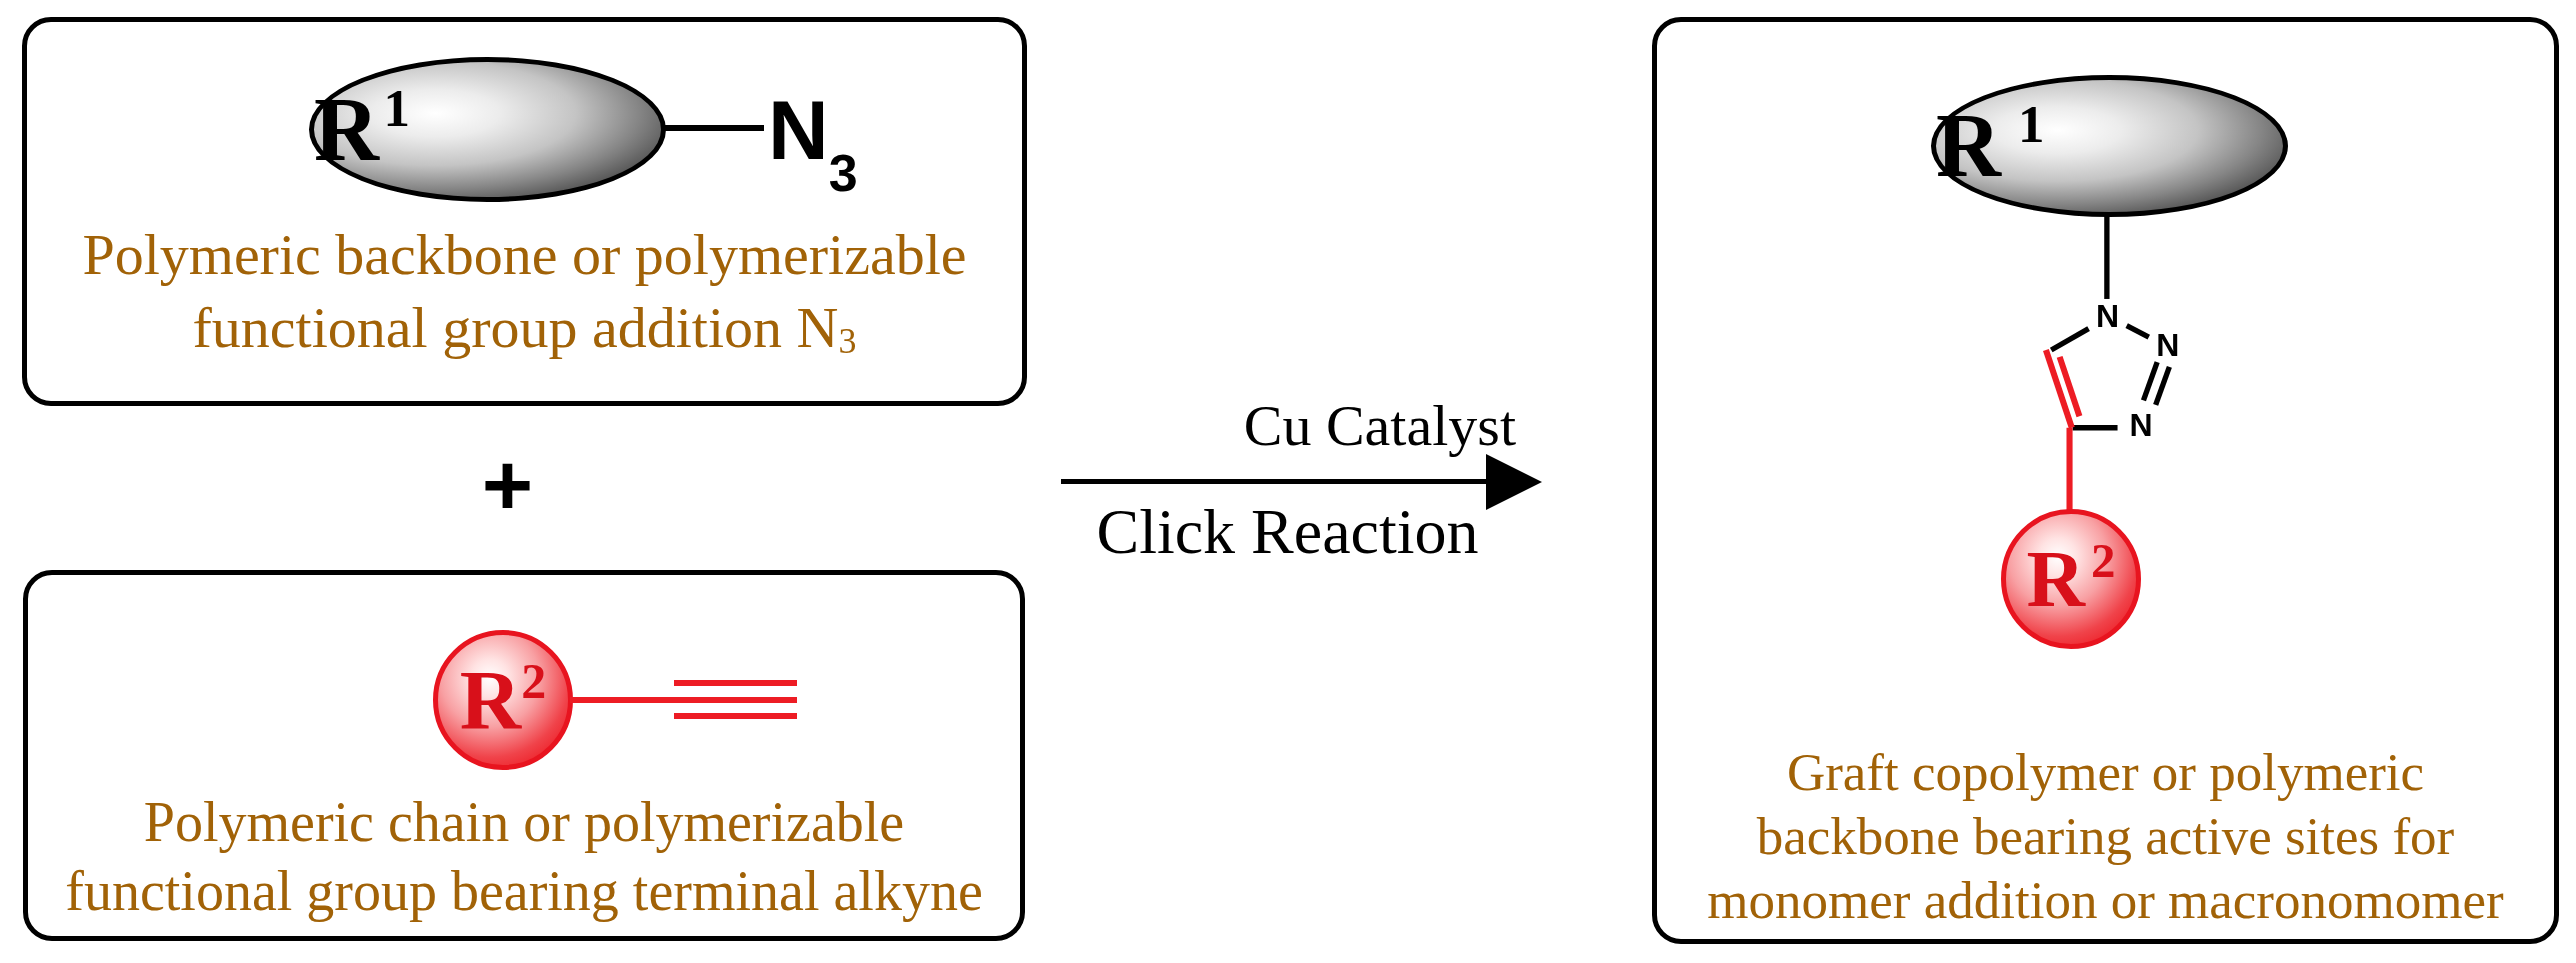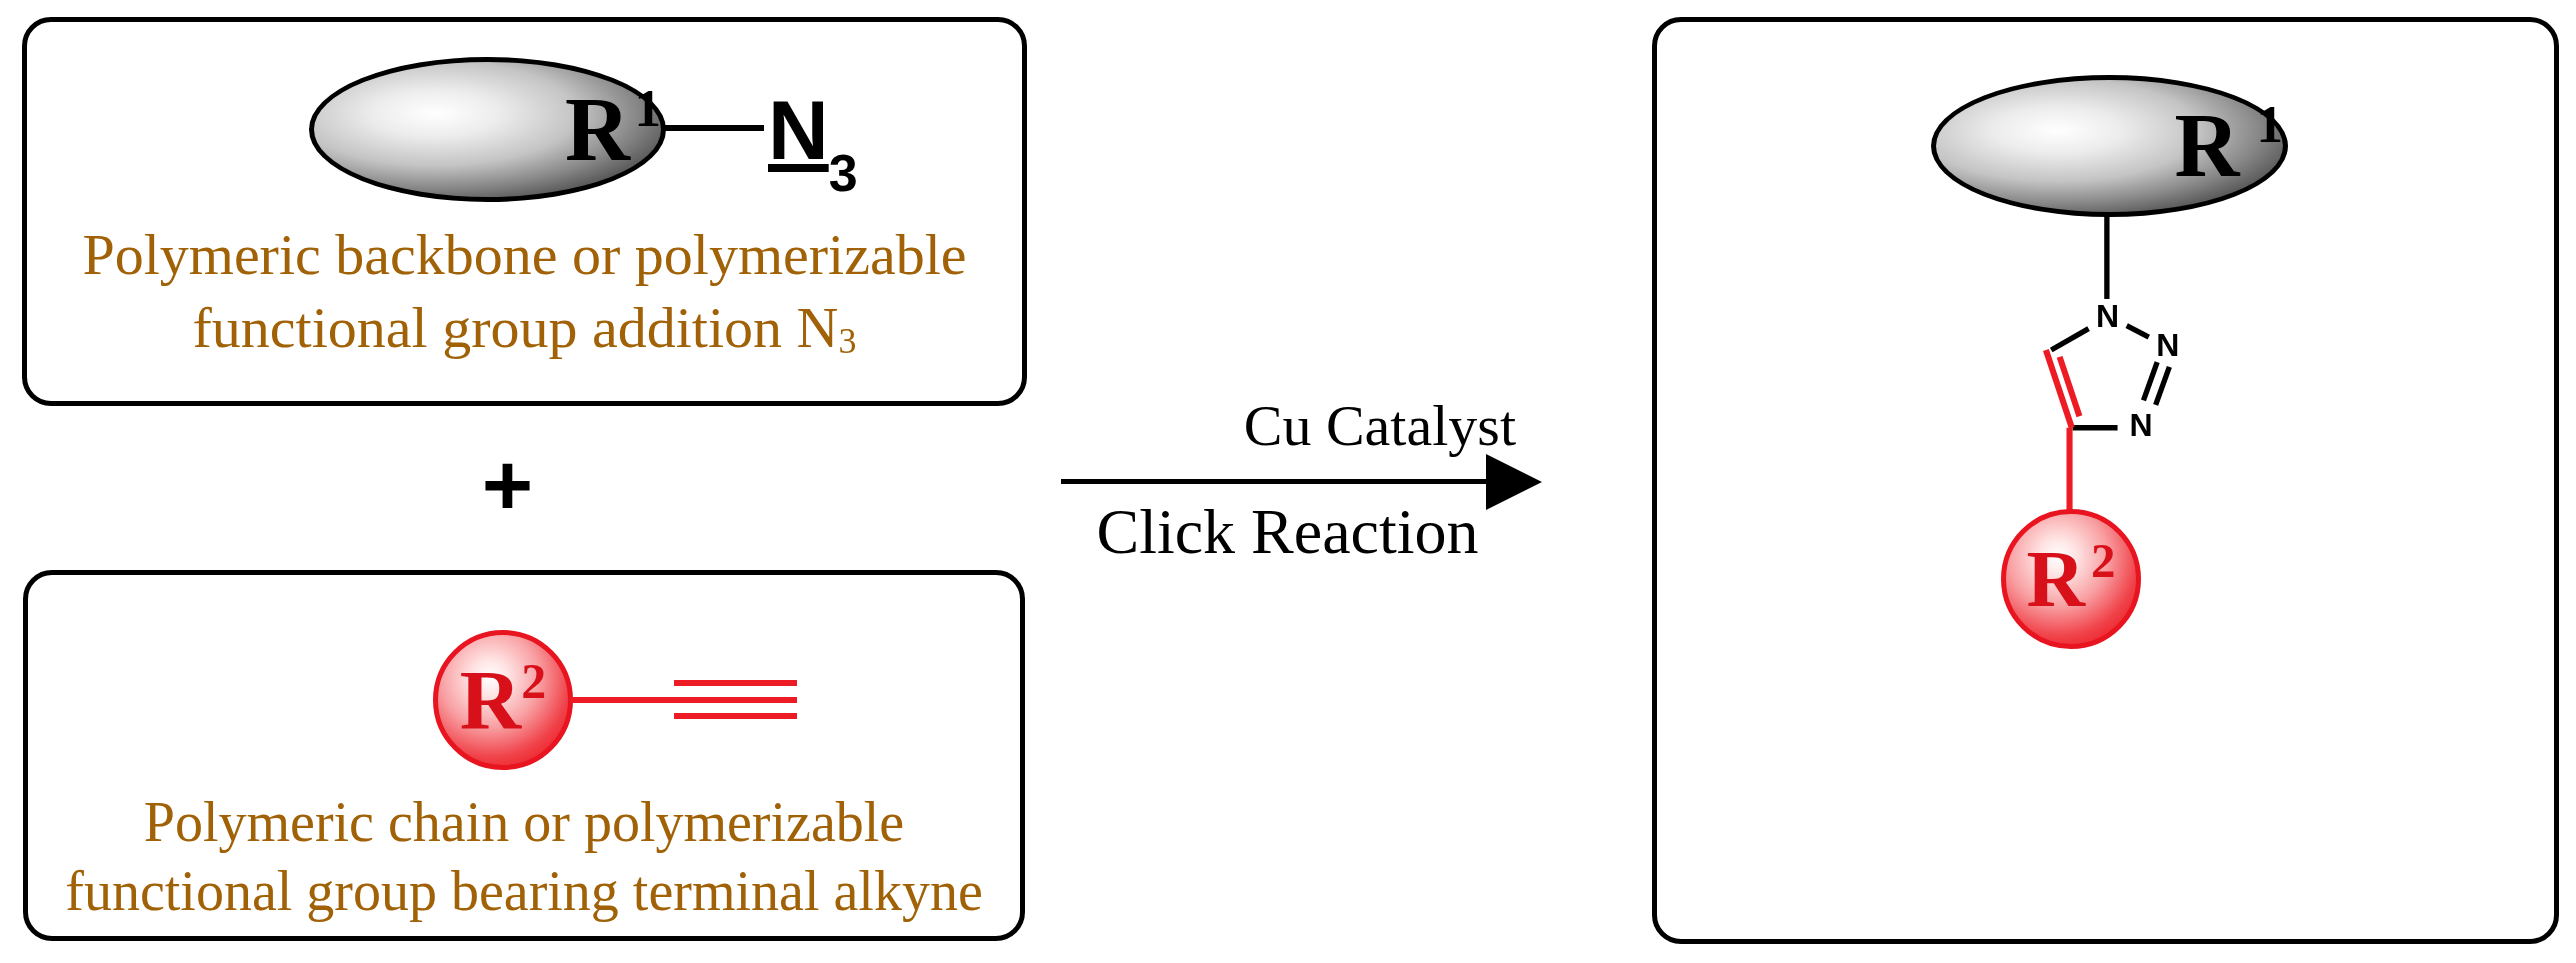--- a/index.html
+++ b/index.html
@@ -22,21 +22,21 @@
     box-sizing: border-box;
   }
 
   
   .gray-ellipse {
     position: absolute;
     border-radius: 50%;
     border: 5.3px solid #000000;
     background: radial-gradient(ellipse at 35% 38%,
       #ffffff 0%, #ececec 20%, #c4c4c4 44%, #858585 64%, #3a3a3a 86%, #050505 100%);
-    display: flex; align-items: center; justify-content: flex-end;
+    display: flex; align-items: center; justify-content: flex-start;
     box-sizing: border-box;
   }
   
   .red-sphere {
     position: absolute;
     border-radius: 50%;
     border: 5.3px solid #e8141f;
     background: radial-gradient(circle at 40% 33%,
       #ffffff 0%, #ffe3e3 16%, #f8a0a3 42%, #f0434a 68%, #ed1c24 86%, #dd0f18 100%);
     display: flex; align-items: center; justify-content: center;
@@ -56,21 +56,20 @@
   .bond-red { position: absolute; background: #ed1c24; }
 
   .atom-label-big {
     position: absolute;
     font-family: "Liberation Sans", sans-serif;
     font-weight: bold;
     font-size: 84px;
     line-height: 84px;
     color: #000000;
     white-space: nowrap;
-    text-decoration: underline;
   }
   .atom-label-big .sub { display: inline-block; font-size: 52px; position: relative; top: 32px; }
 
   .caption {
     position: absolute;
     text-align: center;
     color: #a16207;
     white-space: nowrap;
   }
   .caption .sub { font-size: 0.62em; position: relative; top: 0.18em; }
@@ -175,15 +174,20 @@
     <line x1="2685" y1="459" x2="2719" y2="561" stroke="#ed1c24" stroke-width="8"></line>
     <line x1="2703" y1="468" x2="2729" y2="546" stroke="#ed1c24" stroke-width="8"></line>
 
     <line x1="2716" y1="561" x2="2716" y2="674" stroke="#ed1c24" stroke-width="8"></line>
   </svg>
 
   <div class="red-sphere" style="left:2001px; top:509px; width:140px; height:140px;">
     <span class="molecule-label red-label" style="font-size:81px;"><span>R</span><span class="sup" style="font-size:49px; top:-29px; margin-left:6.1px;">2</span></span>
   </div>
 
+  <div class="caption" style="left:1652px; top:740px; width:907px; font-size:53px; line-height:64px;">
+    <div>Graft copolymer or polymeric</div>
+    <div>backbone bearing active sites for</div>
+    <div>monomer addition or macronomomer</div>
+  </div>
 
 </div>
 
 
 </body></html>

